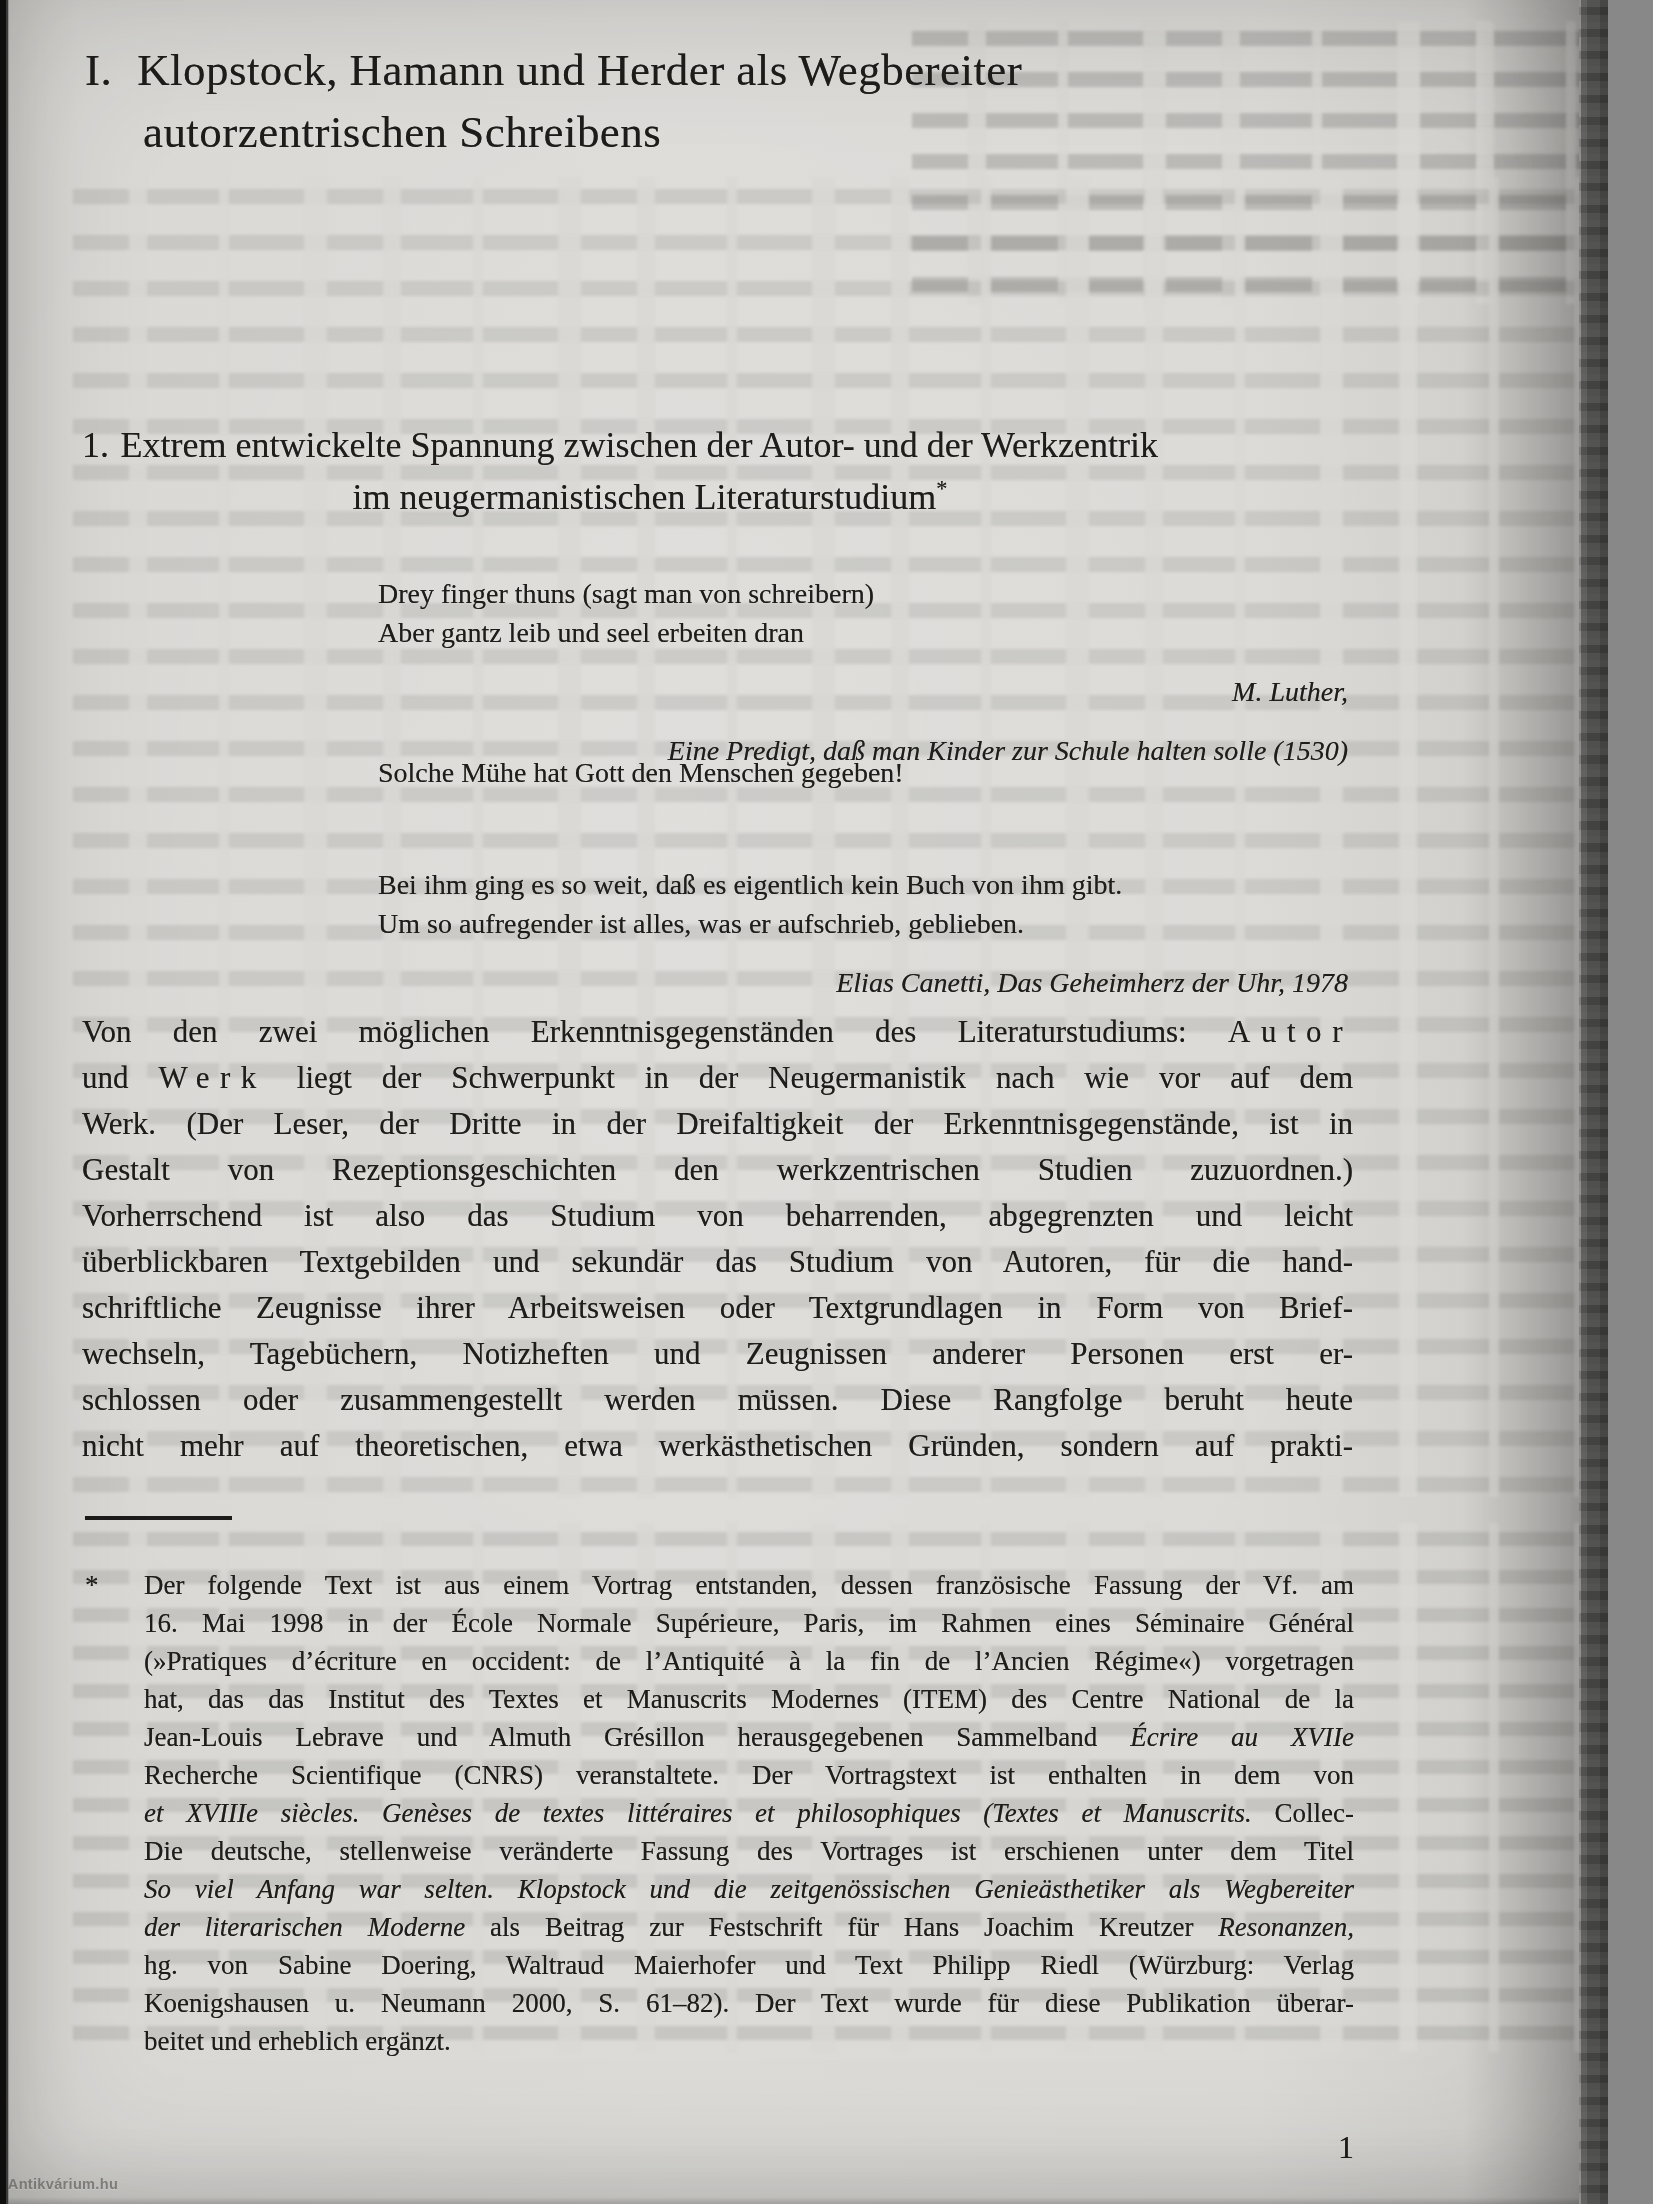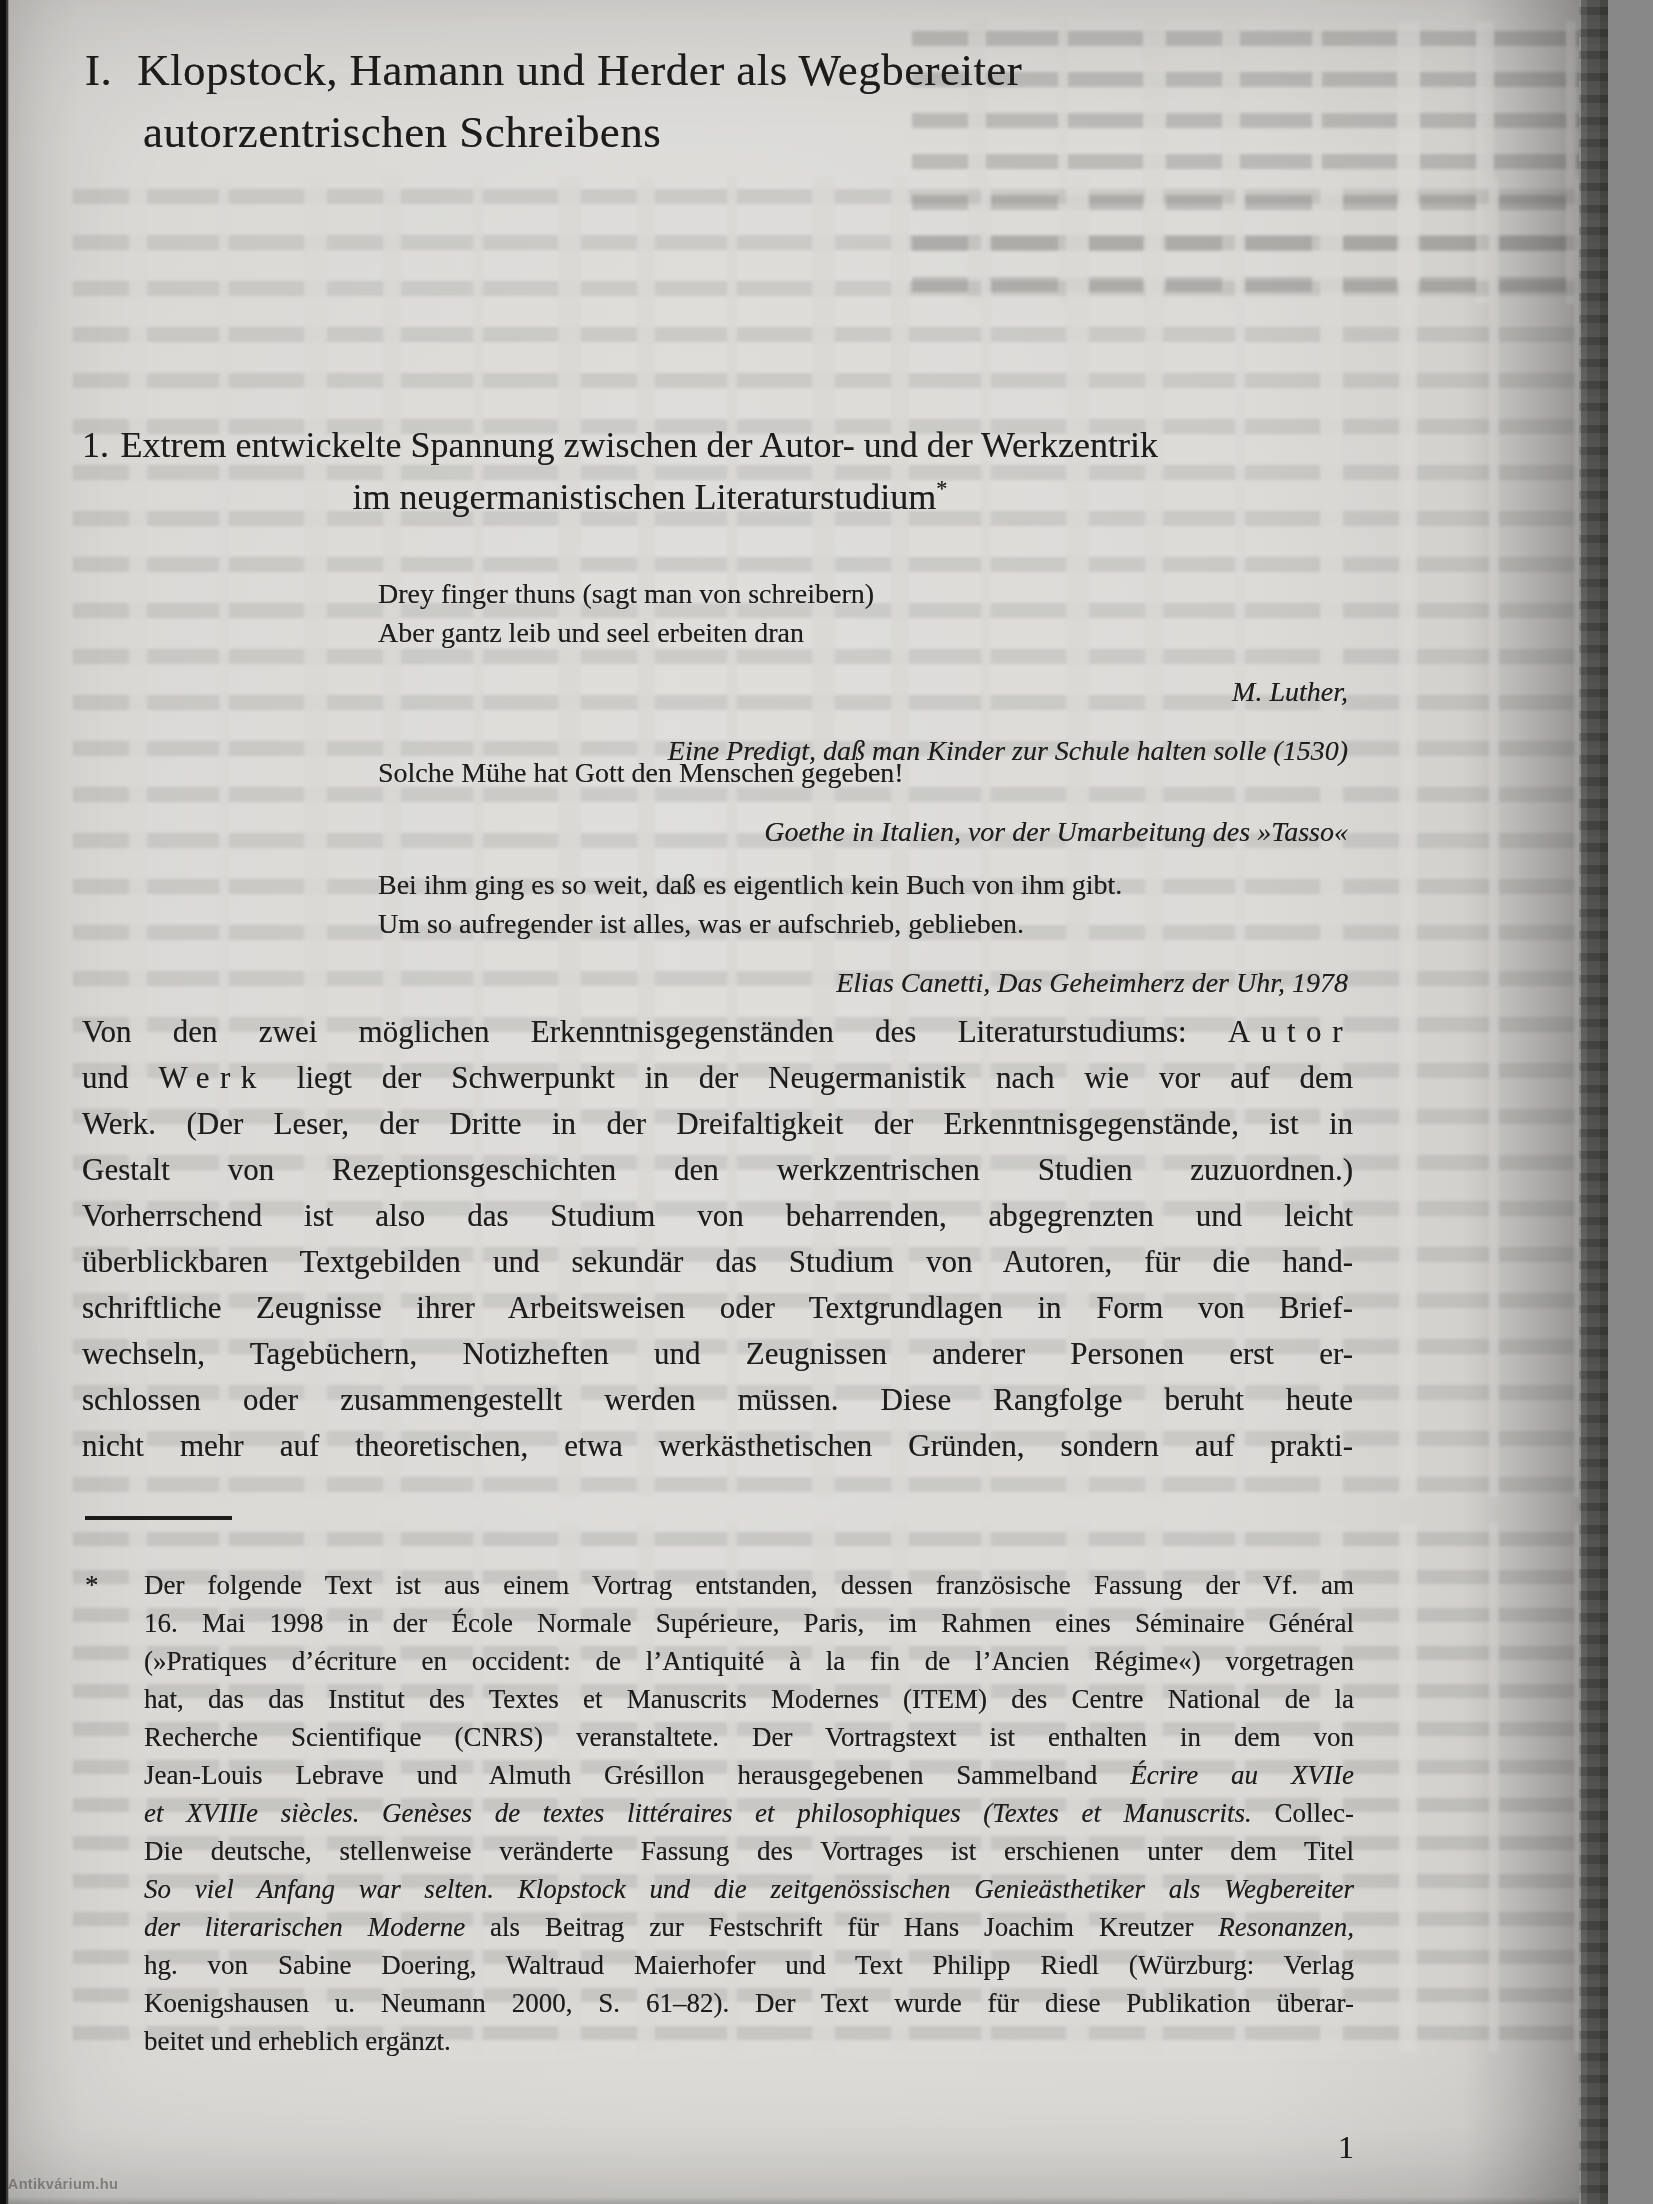--- a/index.html
+++ b/index.html
@@ -105,23 +105,20 @@
     <div class="attr">
         <div class="tline"><span>M. Luther,</span></div>
         <div class="tline"><span>Eine Predigt, daß man Kinder zur Schule halten solle (1530)</span></div>
       </div>
   </div>
 
   <div class="layer epi e2">
     <div class="qlines">
         <div class="tline"><span>Solche Mühe hat Gott den Menschen gegeben!</span></div>
       </div>
-    <div class="attr">
-        <div class="tline"><span>Goethe in Italien, vor der Umarbeitung des »Tasso«</span></div>
-      </div>
   </div>
 
   <div class="layer epi e3">
     <div class="qlines">
         <div class="tline"><span>Bei ihm ging es so weit, daß es eigentlich kein Buch von ihm gibt.</span></div>
         <div class="tline"><span>Um so aufregender ist alles, was er aufschrieb, geblieben.</span></div>
       </div>
     <div class="attr">
         <div class="tline"><span>Elias Canetti, Das Geheimherz der Uhr, 1978</span></div>
       </div>
@@ -140,22 +137,22 @@
       <div class="tline"><span>nicht mehr auf theoretischen, etwa werkästhetischen Gründen, sondern auf prakti-</span></div>
     </div>
 
   <div class="layer fn-rule"></div>
   <div class="layer fn-marker">*</div>
   <div class="layer footnote">
       <div class="tline"><span>Der folgende Text ist aus einem Vortrag entstanden, dessen französische Fassung der Vf. am</span></div>
       <div class="tline"><span>16. Mai 1998 in der École Normale Supérieure, Paris, im Rahmen eines Séminaire Général</span></div>
       <div class="tline"><span>(»Pratiques d’écriture en occident: de l’Antiquité à la fin de l’Ancien Régime«) vorgetragen</span></div>
       <div class="tline"><span>hat, das das Institut des Textes et Manuscrits Modernes (ITEM) des Centre National de la</span></div>
+      <div class="tline"><span>Jean-Louis Lebrave und Almuth Grésillon herausgegebenen Sammelband </span><span class="it">Écrire au XVIIe</span></div>
       <div class="tline"><span>Recherche Scientifique (CNRS) veranstaltete. Der Vortragstext ist enthalten in dem von</span></div>
-      <div class="tline"><span>Jean-Louis Lebrave und Almuth Grésillon herausgegebenen Sammelband </span><span class="it">Écrire au XVIIe</span></div>
       <div class="tline"><span class="it">et XVIIIe siècles. Genèses de textes littéraires et philosophiques (Textes et Manuscrits.</span><span> Collec-</span></div>
       <div class="tline"><span>Die deutsche, stellenweise veränderte Fassung des Vortrages ist erschienen unter dem Titel</span></div>
       <div class="tline"><span class="it">So viel Anfang war selten. Klopstock und die zeitgenössischen Genieästhetiker als Wegbereiter</span></div>
       <div class="tline"><span class="it">der literarischen Moderne</span><span> als Beitrag zur Festschrift für Hans Joachim Kreutzer </span><span class="it">Resonanzen,</span></div>
       <div class="tline"><span>hg. von Sabine Doering, Waltraud Maierhofer und Text Philipp Riedl (Würzburg: Verlag</span></div>
       <div class="tline"><span>Koenigshausen u. Neumann 2000, S. 61–82). Der Text wurde für diese Publikation überar-</span></div>
       <div class="tline nojust"><span>beitet und erheblich ergänzt.</span></div>
     </div>
 
   <div class="layer page-number">1</div>

